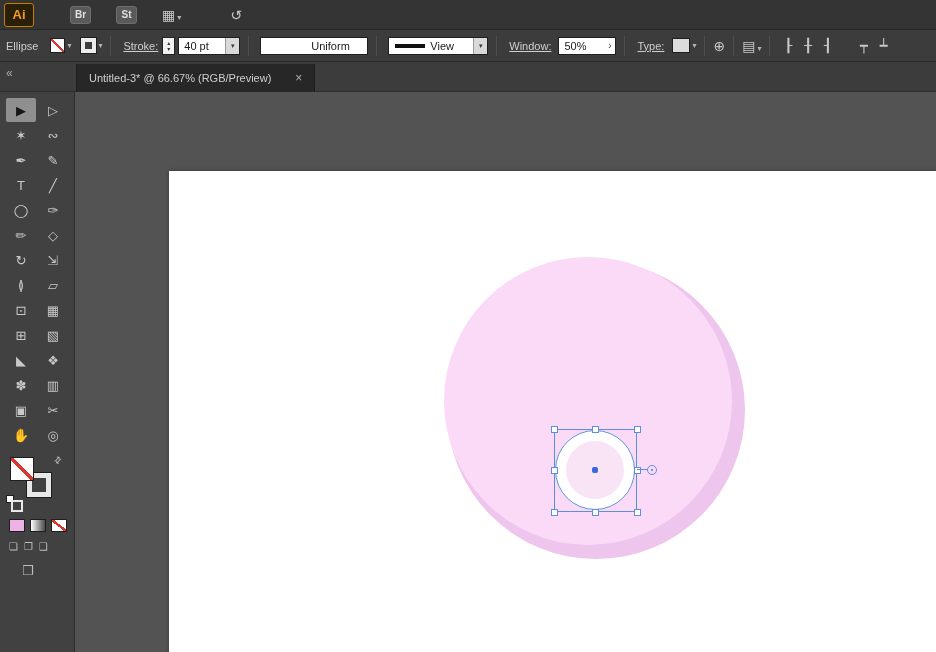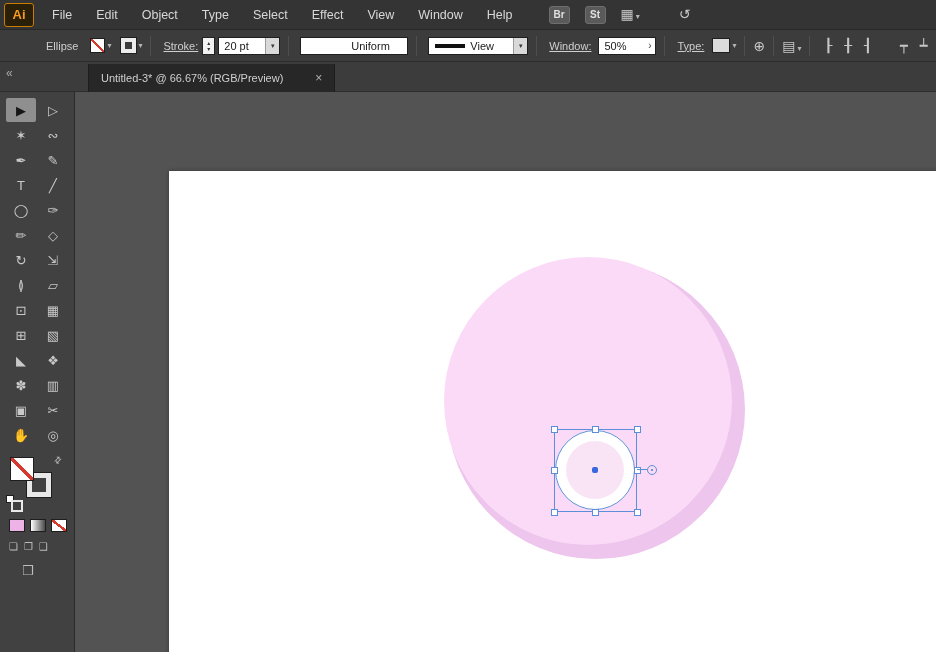--- a/index.html
+++ b/index.html
@@ -10,31 +10,31 @@
   
   .menubar { position:absolute; left:0; top:0; width:936px; height:30px;
              background:#343434; border-bottom:1px solid #282828;
              display:flex; align-items:center; }
   .ai-logo { width:30px; height:24px; margin-left:4px; background:#2a1f08;
              border:1px solid #c87d00; border-radius:3px; color:#f59a23;
              font-weight:bold; font-size:13px; display:flex; align-items:center;
              justify-content:center; }
   ul.menus { list-style:none; display:flex; gap:24px; margin-left:18px; }
   ul.menus li { color:#d8d8d8; font-size:12.5px; cursor:default; }
-  .appbar-group { display:flex; align-items:flex-start; gap:15px; margin-left:36px; }
+  .appbar-group { display:flex; align-items:center; gap:25px; margin-left:36px; }
   .mini-btn { width:21px; height:18px; background:#5a5a5a; border:1px solid #6e6e6e;
               border-radius:3px; color:#e0e0e0; font-size:10px; font-weight:bold;
               display:flex; align-items:center; justify-content:center; }
   .appbar-icon { color:#c8c8c8; font-size:14px; }
   .chev { color:#b5b5b5; font-size:8px; margin-left:2px; }
 
   
   .controlbar { position:absolute; left:0; top:30px; width:936px; height:32px;
                 background:#3c3c3c; border-bottom:1px solid #2b2b2b;
-                display:flex; align-items:center; font-size:11px; color:#cfcfcf;padding-left:40px; }
+                display:flex; align-items:center; font-size:11px; color:#cfcfcf; }
   .cb-label { margin:0 6px; }
   .cb-link { text-decoration:underline; margin:0 4px; }
   .vsep { width:1px; height:20px; background:#4e4e4e; margin:0 8px; flex:none; }
   .swatch-fill { width:15px; height:15px; background:
       linear-gradient(to top right, transparent 45%, #d43a2f 45%, #d43a2f 57%, transparent 57%), #ffffff;
       border:1px solid #1f1f1f; margin-left:6px; }
   .swatch-stroke { width:15px; height:15px; border:4px solid #ececec;
       outline:1px solid #1f1f1f; background:#3c3c3c; margin-left:10px; }
   .stepper { width:13px; height:18px; background:#f2f2f2; border:1px solid #222;
              display:flex; flex-direction:column; align-items:center;
@@ -50,21 +50,21 @@
   .field-arrow { color:#444; font-size:10px; padding:0 4px; }
   .style-swatch { width:18px; height:15px; background:#dcdcdc; border:1px solid #1f1f1f; margin-left:4px; }
   .alignicon { color:#c6c6c6; font-size:13px; margin:0 6px; }
 
   
   .tabstrip { position:absolute; left:0; top:62px; width:936px; height:30px;
               background:#3c3c3c; border-bottom:1px solid #2e2e2e; }
   .collapse { position:absolute; left:6px; top:4px; color:#a8a8a8; font-size:12px; }
   .doc-tab { position:absolute; left:76px; top:2px; height:28px; background:#272727;
              border-right:1px solid #1d1d1d; border-left:1px solid #1d1d1d;
-             display:flex; align-items:center; padding:6px 12px; gap:32px;margin-left:12px; }
+             display:flex; align-items:center; padding:6px 12px; gap:24px; }
   .doc-tab .title { color:#cfcfcf; font-size:11px; white-space:nowrap; }
   .doc-tab .close { color:#b0b0b0; font-size:12px; }
 
   
   .toolbar { position:absolute; left:0; top:92px; width:75px; height:560px;
              background:#414141; border-right:1px solid #2c2c2c; }
   .tools-grid { display:grid; grid-template-columns:30px 30px; justify-content:center;
                 gap:1px 2px; padding-top:6px; }
   .tool { width:30px; height:24px; display:flex; align-items:center; justify-content:center;
           color:#c9c9c9; font-size:13px; border-radius:2px; }
@@ -114,31 +114,20 @@
 </style>
 </head>
 <body>
 
 <div id="app">
 
   <div class="menubar">
     <div class="ai-logo">
       <span>Ai</span>
     </div>
-    <ul class="menus">
-        <li>File</li>
-        <li>Edit</li>
-        <li>Object</li>
-        <li>Type</li>
-        <li>Select</li>
-        <li>Effect</li>
-        <li>View</li>
-        <li>Window</li>
-        <li>Help</li>
-      </ul>
     <div class="appbar-group">
       <div class="mini-btn">Br</div>
       <div class="mini-btn">St</div>
       <span class="appbar-icon">▦<span class="chev">▾</span></span>
       <span class="appbar-icon" style="margin-left:24px;">↺</span>
     </div>
   </div>
 
   <div class="controlbar">
     <span class="cb-label">Ellipse</span>
@@ -146,21 +135,21 @@
     <span class="chev">▾</span>
     <span class="swatch-stroke"></span>
     <span class="chev">▾</span>
     <span class="vsep"></span>
     <span class="cb-link">Stroke:</span>
     <span class="stepper">
         <span>▴</span>
         <span>▾</span>
       </span>
     <div class="combo" style="width:62px;">
-      <span class="val">20 pt</span>
+      <span class="val">40 pt</span>
       <span class="dd" style="margin-left:auto">▾</span>
     </div>
     <span class="vsep"></span>
     <div class="combo" style="width:108px;gap:39px;">
       <span class="wline"></span>
       <span class="val">Uniform</span>
       <span class="dd" style="margin-left:auto">▾</span>
     </div>
     <span class="vsep"></span>
     <div class="combo" style="width:100px;">

